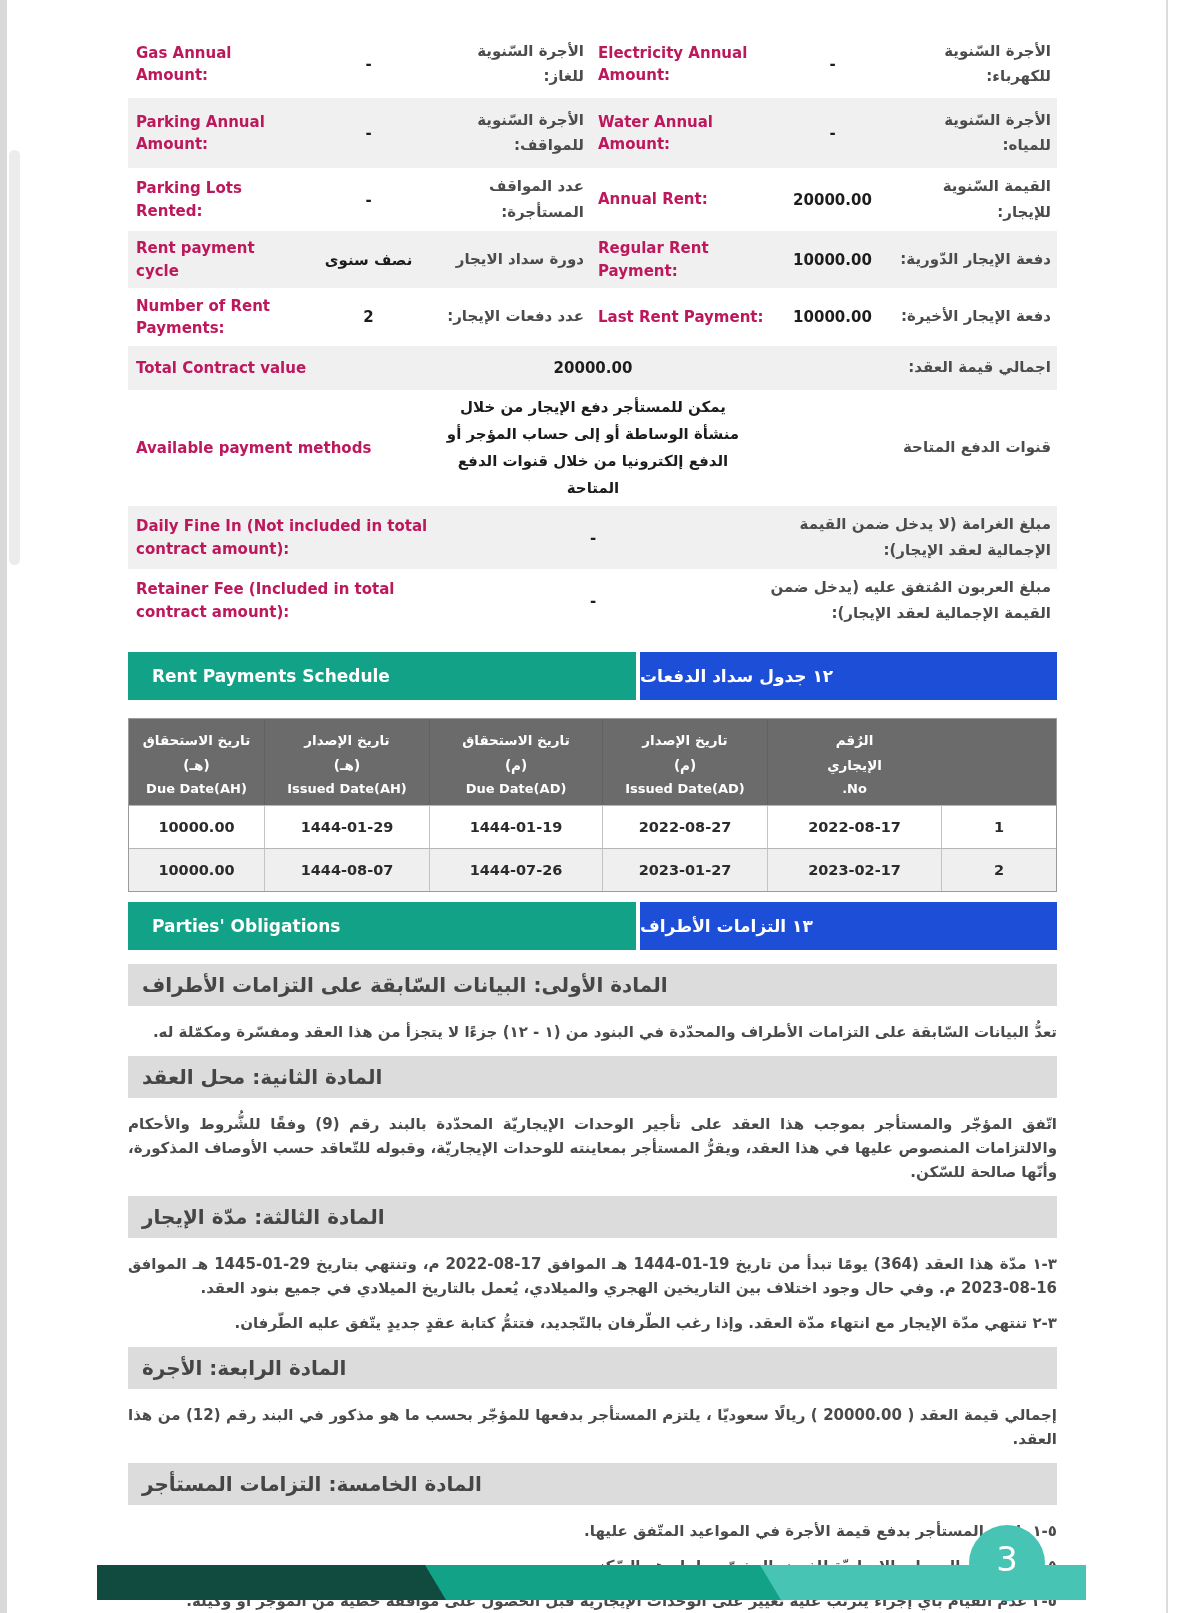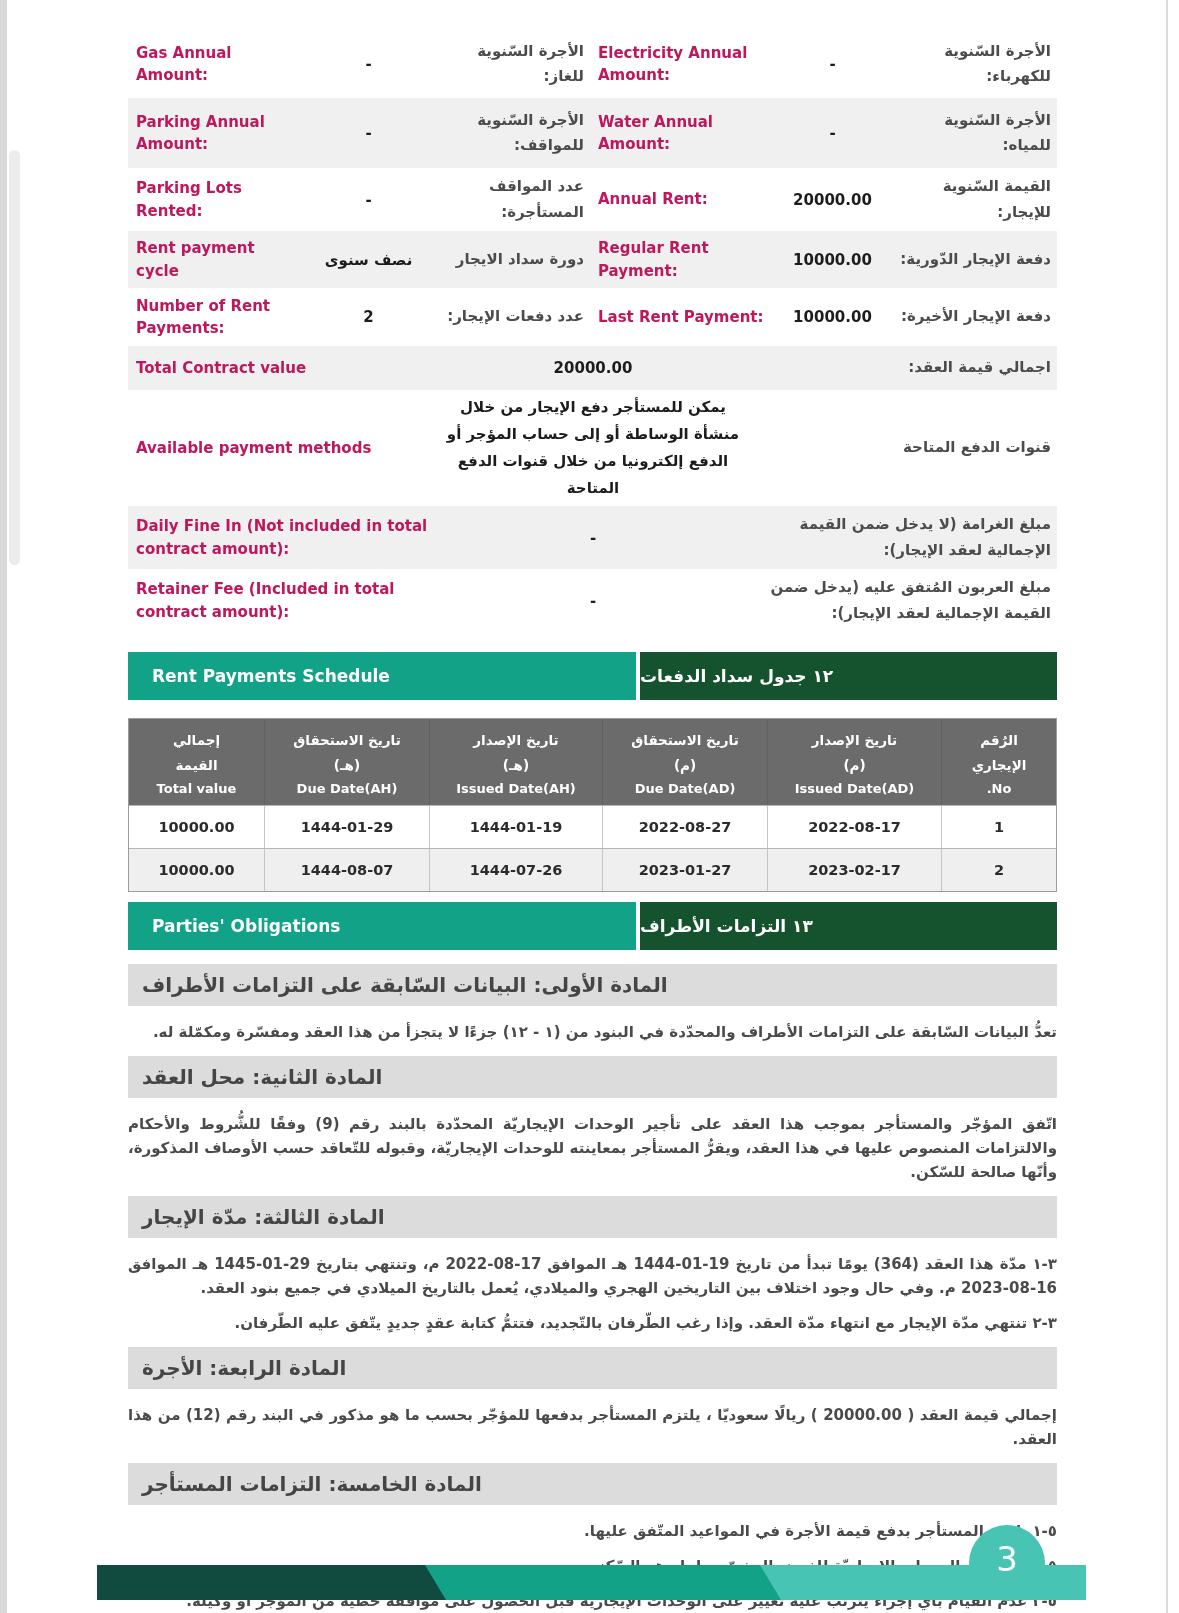--- a/index.html
+++ b/index.html
@@ -17,21 +17,21 @@
   .d-row.alt{background:#f0f0f0;}
   .d-en{font-size:15px;font-weight:700;color:#be185d;line-height:1.5;text-align:left;padding:6px 2px 6px 8px;}
   .d-val{font-size:15px;font-weight:700;color:#1c1c1c;text-align:center;padding:4px 2px;}
   .d-ar{font-size:15px;font-weight:700;color:#4c4c4c;line-height:1.7;text-align:right;direction:rtl;padding:6px 6px 6px 2px;}
   .d-val.rtl{direction:rtl;line-height:1.8;max-width:380px;margin:0 auto;}
 
   
   .section-bar{display:flex;margin-top:20px;height:48px;}
   .section-bar .cell-en{width:508px;background:#12a287;color:#fff;font-size:17px;font-weight:700;
       display:flex;align-items:center;padding-left:24px;box-sizing:border-box;}
-  .section-bar .cell-ar{flex:1;margin-left:4px;background:#14532d;color:#fff;font-size:17px;font-weight:700;
+  .section-bar .cell-ar{flex:1;margin-left:4px;background:#1d4ed8;color:#fff;font-size:17px;font-weight:700;
       display:flex;align-items:center;justify-content:flex-end;box-sizing:border-box;direction:rtl;}
 
   
   .pay-table{margin-top:18px;border:1px solid #9b9b9b;}
   .pay-head{display:grid;grid-template-columns:135px 165px 173px 165px 174px 115px;background:#6b6b6b;}
   .ph{color:#ffffff;text-align:center;padding:9px 2px;border-left:1px solid #616161;}
   .ph:first-child{border-left:none;}
   .ph .ar{font-size:13.5px;font-weight:700;direction:rtl;line-height:1.85;}
   .ph .en{font-size:13px;font-weight:700;margin-top:3px;}
   .pay-row{display:grid;grid-template-columns:135px 165px 173px 165px 174px 115px;background:#fff;}
@@ -128,24 +128,20 @@
       <div class="d-ar">مبلغ العربون المُتفق عليه (يدخل ضمن القيمة الإجمالية لعقد الإيجار):</div>
     </div>
 
     <div class="section-bar">
       <div class="cell-en">Rent Payments Schedule</div>
       <div class="cell-ar">١٢ جدول سداد الدفعات</div>
     </div>
 
     <div class="pay-table">
       <div class="pay-head">
-        <div class="ph">
-          <div class="ar"><span>إجمالي</span><br><span>القيمة</span></div>
-          <div class="en">Total value</div>
-        </div>
         <div class="ph">
           <div class="ar"><span>تاريخ الاستحقاق</span><br><span>(هـ)</span></div>
           <div class="en">Due Date(AH)</div>
         </div>
         <div class="ph">
           <div class="ar"><span>تاريخ الإصدار</span><br><span>(هـ)</span></div>
           <div class="en">Issued Date(AH)</div>
         </div>
         <div class="ph">
           <div class="ar"><span>تاريخ الاستحقاق</span><br><span>(م)</span></div>

